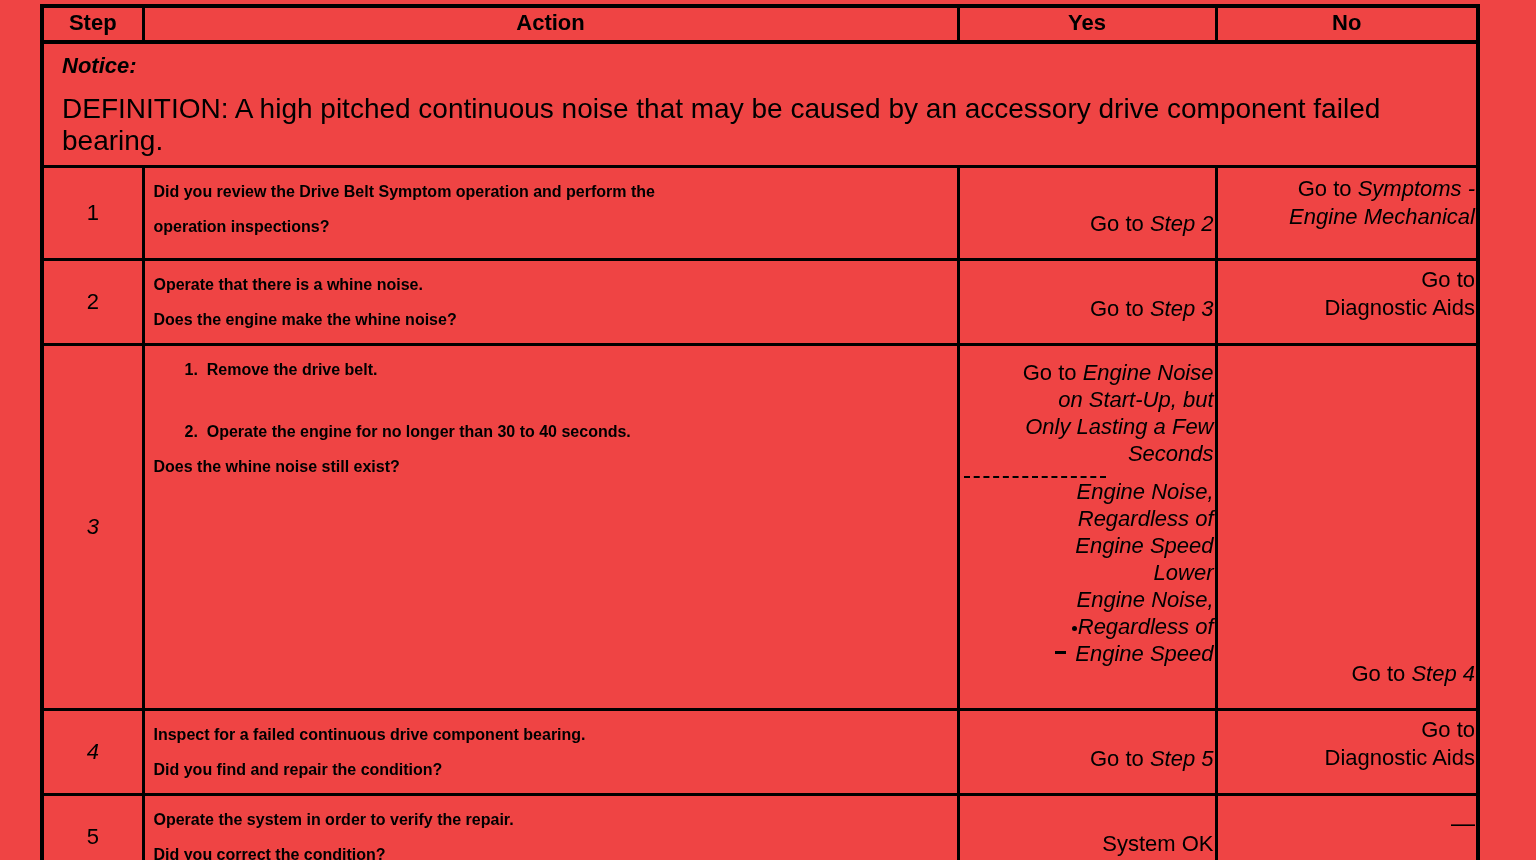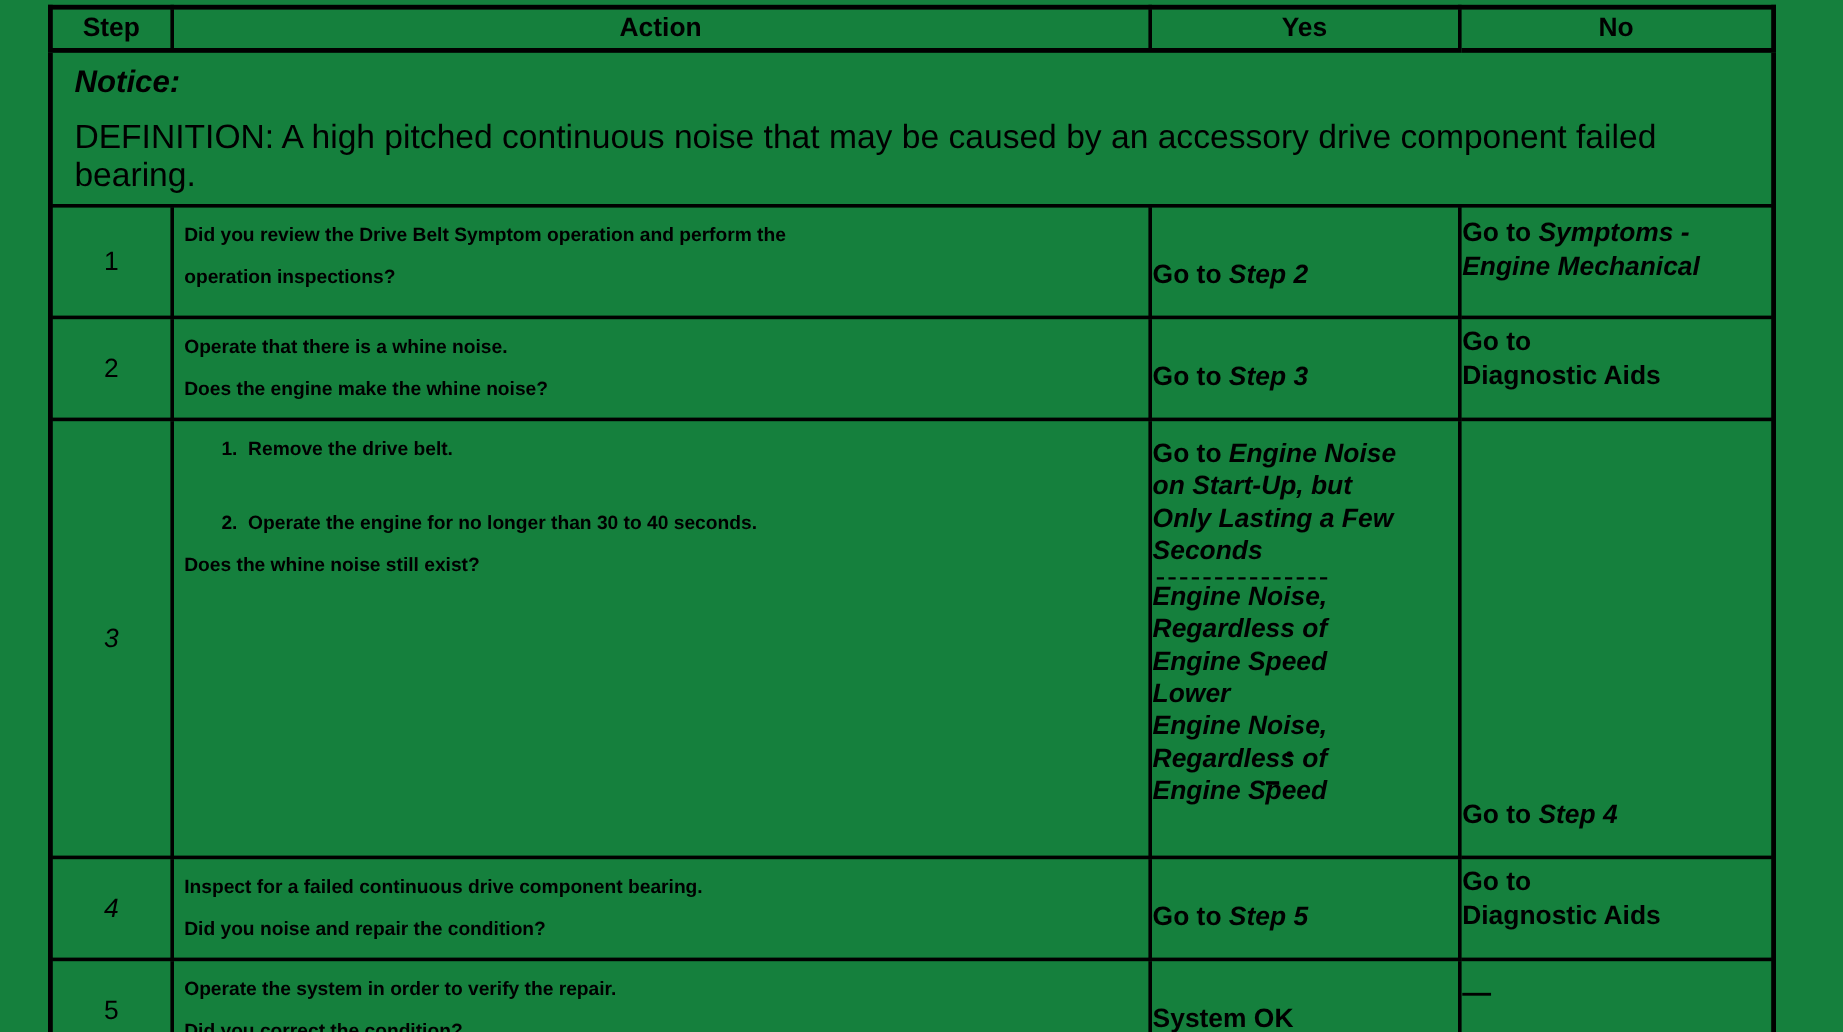--- a/index.html
+++ b/index.html
@@ -2,49 +2,49 @@
 <html><head>
 <meta charset="utf-8">
 <style>
   html,body { margin:0; padding:0; background:#ffffff; }
   body {
     width:1536px; height:860px;
     font-family:"Liberation Sans", sans-serif;
     color:#000;
     -webkit-font-smoothing:antialiased;
   }
-  .page { position:relative; width:1536px; height:860px; background:#15803d; overflow:hidden; }
+  .page { position:relative; width:1536px; height:860px; background:#ef4444; overflow:hidden; }
 
   table.diag {
     position:absolute; left:40px; top:4px;
     border-collapse:collapse; table-layout:fixed;
     width:1440px;
     border:4px solid #000;
   }
   .diag th, .diag td { border:3px solid #000; overflow:hidden; }
 
   .diag th {
     font-weight:bold; font-size:22px; text-align:center;
     vertical-align:middle; height:28px; padding:1px 0 3px 0;
     border-bottom-width:4px;
   }
 
   .notice-cell { vertical-align:top; padding:9px 16px 8px 18px; height:58px; }
-  .notice-label { font-weight:bold; font-style:italic; font-size:26px; }
+  .notice-label { font-weight:bold; font-style:italic; font-size:22px; }
   .definition { font-size:28px; margin-top:14px; }
 
   .step-cell { text-align:center; vertical-align:middle; font-size:22px; padding:0; }
   .step-it { font-style:italic; }
 
   .action-cell { vertical-align:top; padding:6px 12px 6px 9px; font-size:16px;font-weight:bold; }
   .line { line-height:35px; white-space:pre-wrap; }
   .indent { padding-left:31px; }
   .gap-top { margin-top:27px; }
 
-  .yes-cell, .no-cell { text-align:left; font-size:22px;font-weight:bold; }
+  .yes-cell, .no-cell { text-align:right; font-size:22px; }
   .v-top { vertical-align:top; padding-top:7px; }
   .v-bottom { vertical-align:bottom; padding-bottom:21px; }
   .v-middle { vertical-align:middle; }
   .it { font-style:italic; }
   .nl { line-height:28px; }
 
   .yes3-wrap { padding-top:6px; }
   .yl { line-height:27px; white-space:pre-wrap; }
   .dashes {
     border-top:2px dashed #000;
@@ -145,21 +145,21 @@
       </td>
       <td class="no-cell v-bottom">
         <span>Go to </span><span class="it">Step 4</span>
       </td>
     </tr>
 
     <tr style="height:73px;">
       <td class="step-cell step-it">4</td>
       <td class="action-cell">
         <div class="line">Inspect for a failed continuous drive component bearing.</div>
-        <div class="line">Did you noise and repair the condition?</div>
+        <div class="line">Did you find and repair the condition?</div>
       </td>
       <td class="yes-cell v-bottom">
         <span>Go to </span><span class="it">Step 5</span>
       </td>
       <td class="no-cell v-bottom">
         <div class="nl">Go to</div>
         <div class="nl">Diagnostic Aids</div>
       </td>
     </tr>
 

